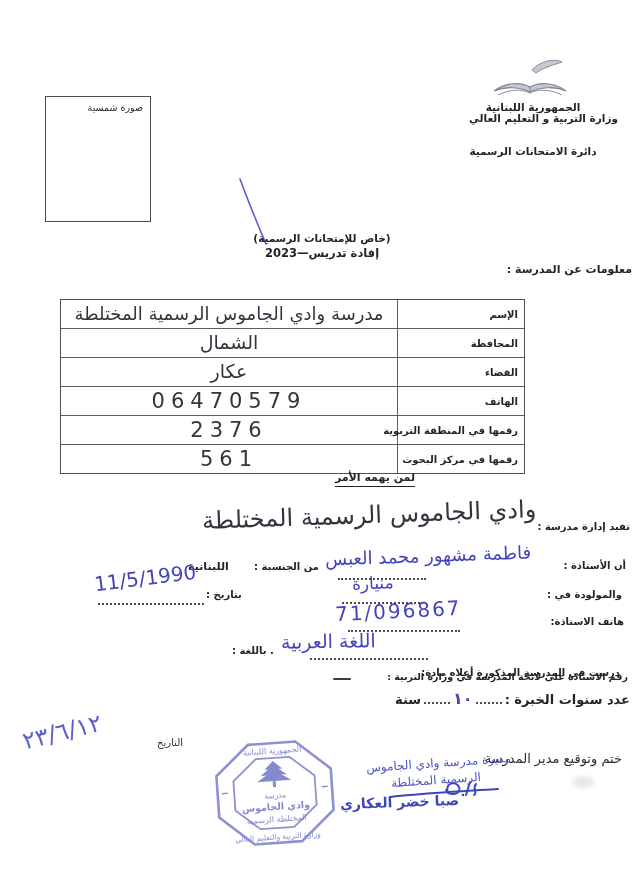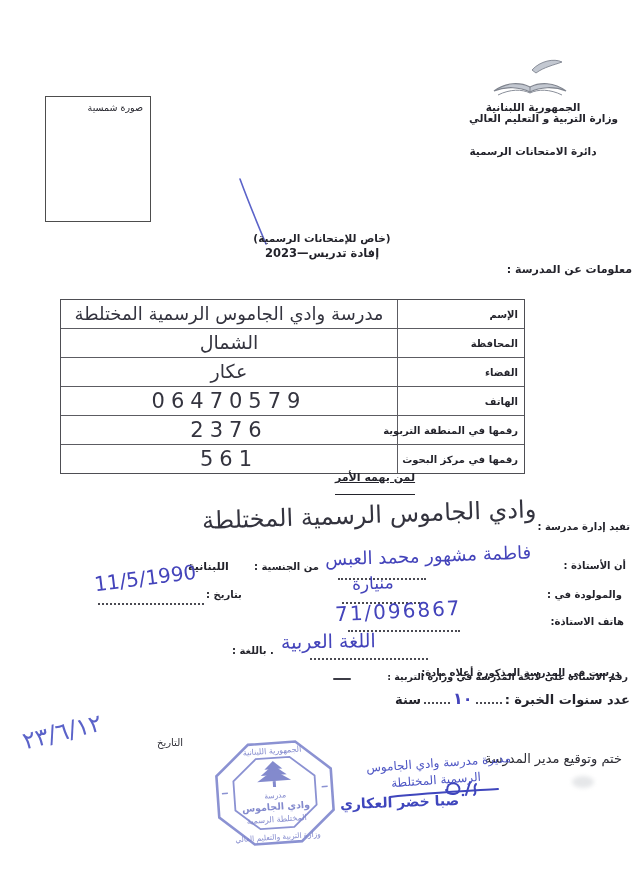--- a/index.html
+++ b/index.html
@@ -30,21 +30,21 @@
   .info-table{left:60px;top:299px;width:465px;border:1.4px solid #4e4e54;box-sizing:border-box;background:transparent;}
   .t-row{display:grid;grid-template-columns:127px 1fr;height:28px;border-top:1px solid #5c5c62;}
   .t-row:first-child{border-top:none;}
   .t-label{border-left:1px solid #5c5c62;font-size:10px;font-weight:bold;color:#23232b;display:flex;align-items:center;padding-right:6px;white-space:nowrap;}
   .t-value{display:flex;align-items:center;justify-content:center;overflow:visible;}
   .v-name{font-size:18px;}
   .v-word{font-size:19px;}
   .v-num{font-size:21px;letter-spacing:6px;direction:ltr;}
   
   .to-whom{width:140px;font-size:11px;font-weight:bold;color:#23232b;text-align:center;}
-  .to-whom span{border-bottom:1.4px solid #23232b;padding-bottom:10px;text-decoration:underline;}
+  .to-whom span{border-bottom:1.4px solid #23232b;padding-bottom:2px;}
   
   .exp-line{display:flex;align-items:center;gap:3px;font-size:13px;font-weight:bold;color:#23232b;direction:rtl;}
   .exp-dots{display:inline-block;width:26px;border-bottom:2px dotted #4a4a52;height:8px;}
   
   .blue-note{font-size:12px;color:#4d55c4;white-space:nowrap;}
   .sig-name{font-size:14px;font-weight:bold;color:#3f46bd;white-space:nowrap;}
   .smudge{width:22px;height:12px;background:#9aa0a8;border-radius:50%;opacity:.25;filter:blur(2px);}
 </style>
 </head>
 <body>

